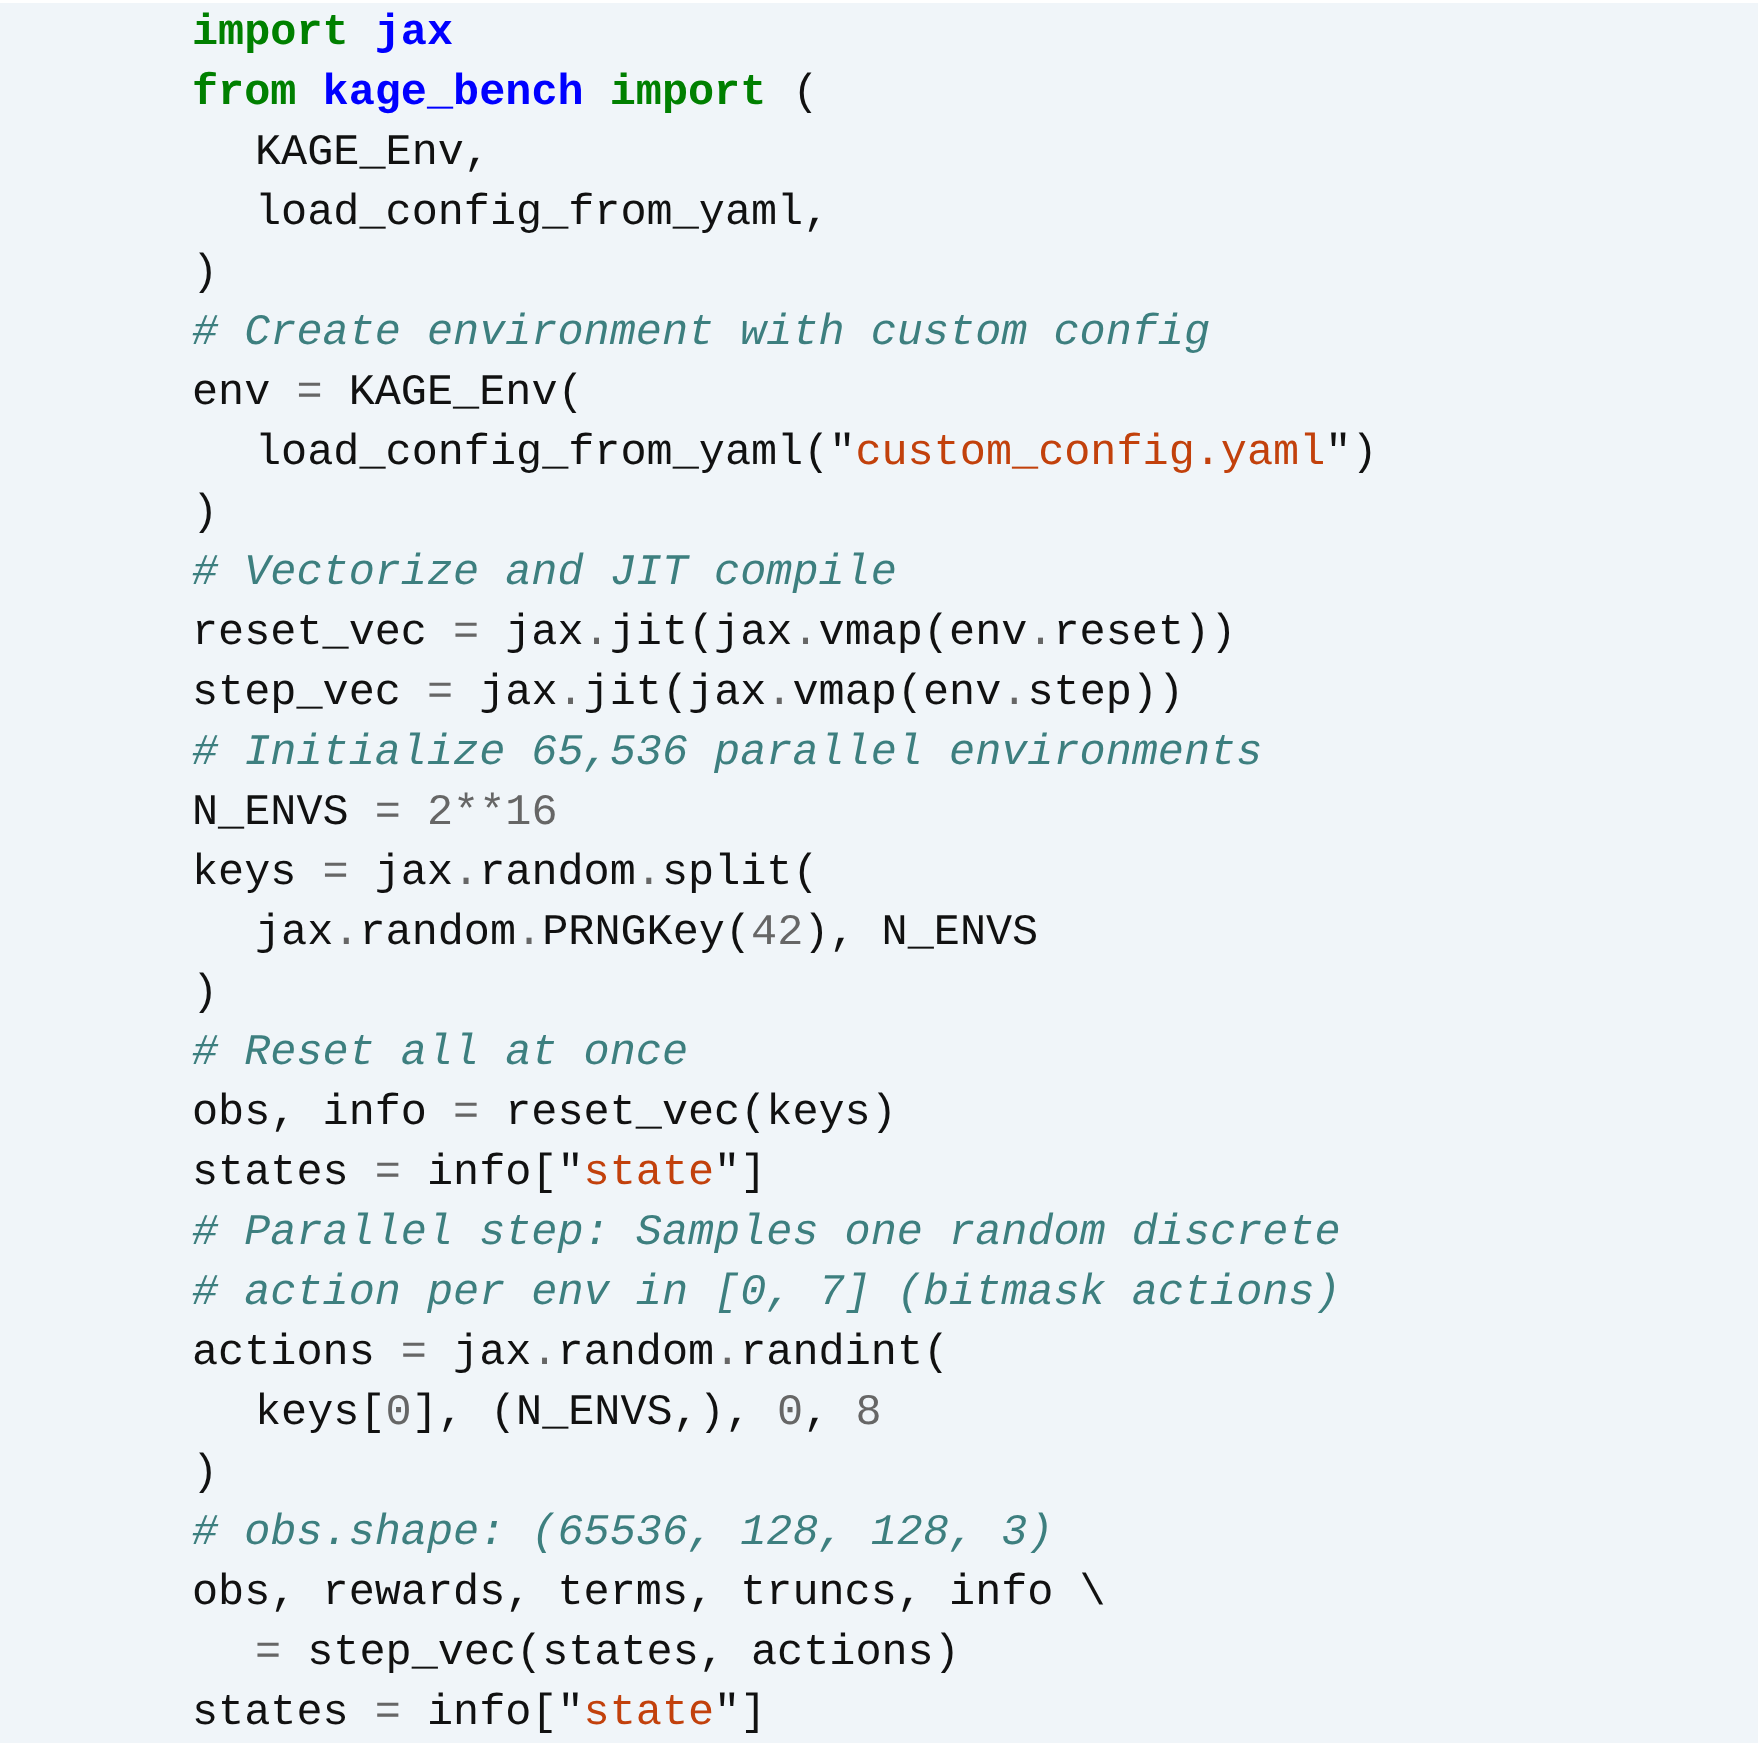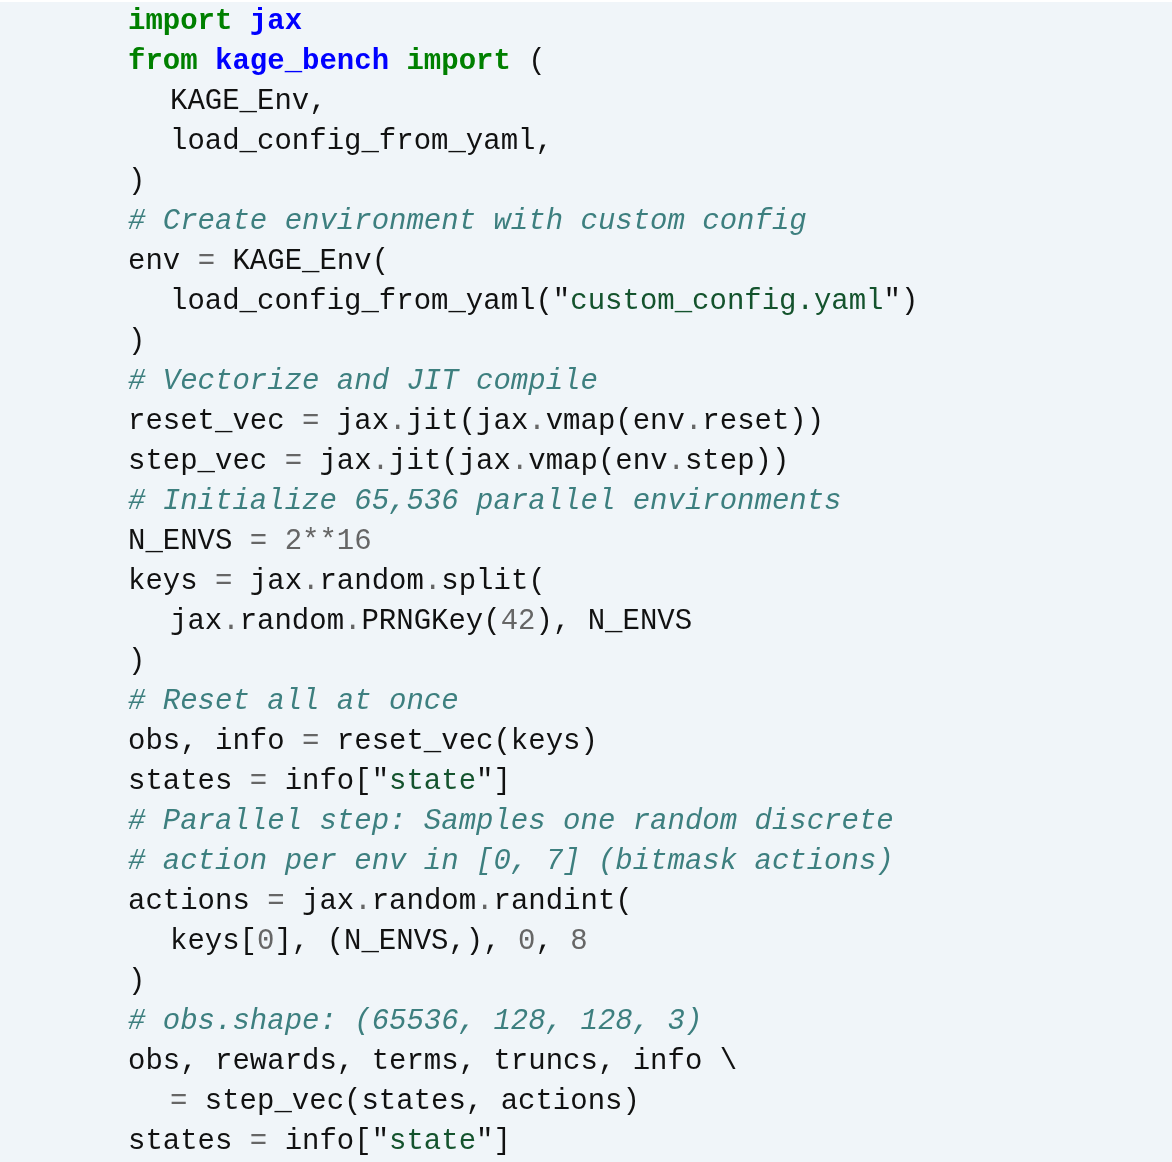--- a/index.html
+++ b/index.html
@@ -27,21 +27,21 @@
       font-size: 29px;
       line-height: 40px;
       color: #111111;
       white-space: pre;
     }
     .line { display: block; height: 40px; }
     .indent { display: inline-block; width: 42px; }
     .kw { color: #008000; font-weight: bold; }
     .nn { color: #0000ff; font-weight: bold; }
     .c  { color: #3d7f7f; font-style: italic; text-align: right; }
-    .s  { color: #14532d; }
+    .s  { color: #c2410c; }
     .o  { color: #666666; }
     .m  { color: #666666; }
     .p  { color: #111111; }
   </style>
 </head>
 <body>
 
 <div class="code-panel">
   <pre class="code-block" id="code-block"><span class="line"><span class="kw">import</span><span class="p"> </span><span class="nn">jax</span></span><span class="line"><span class="kw">from</span><span class="p"> </span><span class="nn">kage_bench</span><span class="p"> </span><span class="kw">import</span><span class="p"> (</span></span><span class="line"><span class="indent"></span><span class="p">KAGE_Env,</span></span><span class="line"><span class="indent"></span><span class="p">load_config_from_yaml,</span></span><span class="line"><span class="p">)</span></span><span class="line"><span class="c"># Create environment with custom config</span></span><span class="line"><span class="p">env </span><span class="o">=</span><span class="p"> KAGE_Env(</span></span><span class="line"><span class="indent"></span><span class="p">load_config_from_yaml("</span><span class="s">custom_config.yaml</span><span class="p">")</span></span><span class="line"><span class="p">)</span></span><span class="line"><span class="c"># Vectorize and JIT compile</span></span><span class="line"><span class="p">reset_vec </span><span class="o">=</span><span class="p"> jax</span><span class="o">.</span><span class="p">jit(jax</span><span class="o">.</span><span class="p">vmap(env</span><span class="o">.</span><span class="p">reset))</span></span><span class="line"><span class="p">step_vec </span><span class="o">=</span><span class="p"> jax</span><span class="o">.</span><span class="p">jit(jax</span><span class="o">.</span><span class="p">vmap(env</span><span class="o">.</span><span class="p">step))</span></span><span class="line"><span class="c"># Initialize 65,536 parallel environments</span></span><span class="line"><span class="p">N_ENVS </span><span class="o">=</span><span class="p"> </span><span class="m">2</span><span class="o">**</span><span class="m">16</span></span><span class="line"><span class="p">keys </span><span class="o">=</span><span class="p"> jax</span><span class="o">.</span><span class="p">random</span><span class="o">.</span><span class="p">split(</span></span><span class="line"><span class="indent"></span><span class="p">jax</span><span class="o">.</span><span class="p">random</span><span class="o">.</span><span class="p">PRNGKey(</span><span class="m">42</span><span class="p">), N_ENVS</span></span><span class="line"><span class="p">)</span></span><span class="line"><span class="c"># Reset all at once</span></span><span class="line"><span class="p">obs, info </span><span class="o">=</span><span class="p"> reset_vec(keys)</span></span><span class="line"><span class="p">states </span><span class="o">=</span><span class="p"> info["</span><span class="s">state</span><span class="p">"]</span></span><span class="line"><span class="c"># Parallel step: Samples one random discrete</span></span><span class="line"><span class="c"># action per env in [0, 7] (bitmask actions)</span></span><span class="line"><span class="p">actions </span><span class="o">=</span><span class="p"> jax</span><span class="o">.</span><span class="p">random</span><span class="o">.</span><span class="p">randint(</span></span><span class="line"><span class="indent"></span><span class="p">keys[</span><span class="m">0</span><span class="p">], (N_ENVS,), </span><span class="m">0</span><span class="p">, </span><span class="m">8</span></span><span class="line"><span class="p">)</span></span><span class="line"><span class="c"># obs.shape: (65536, 128, 128, 3)</span></span><span class="line"><span class="p">obs, rewards, terms, truncs, info \</span></span><span class="line"><span class="indent"></span><span class="o">=</span><span class="p"> step_vec(states, actions)</span></span><span class="line"><span class="p">states </span><span class="o">=</span><span class="p"> info["</span><span class="s">state</span><span class="p">"]</span></span></pre>
 </div>

